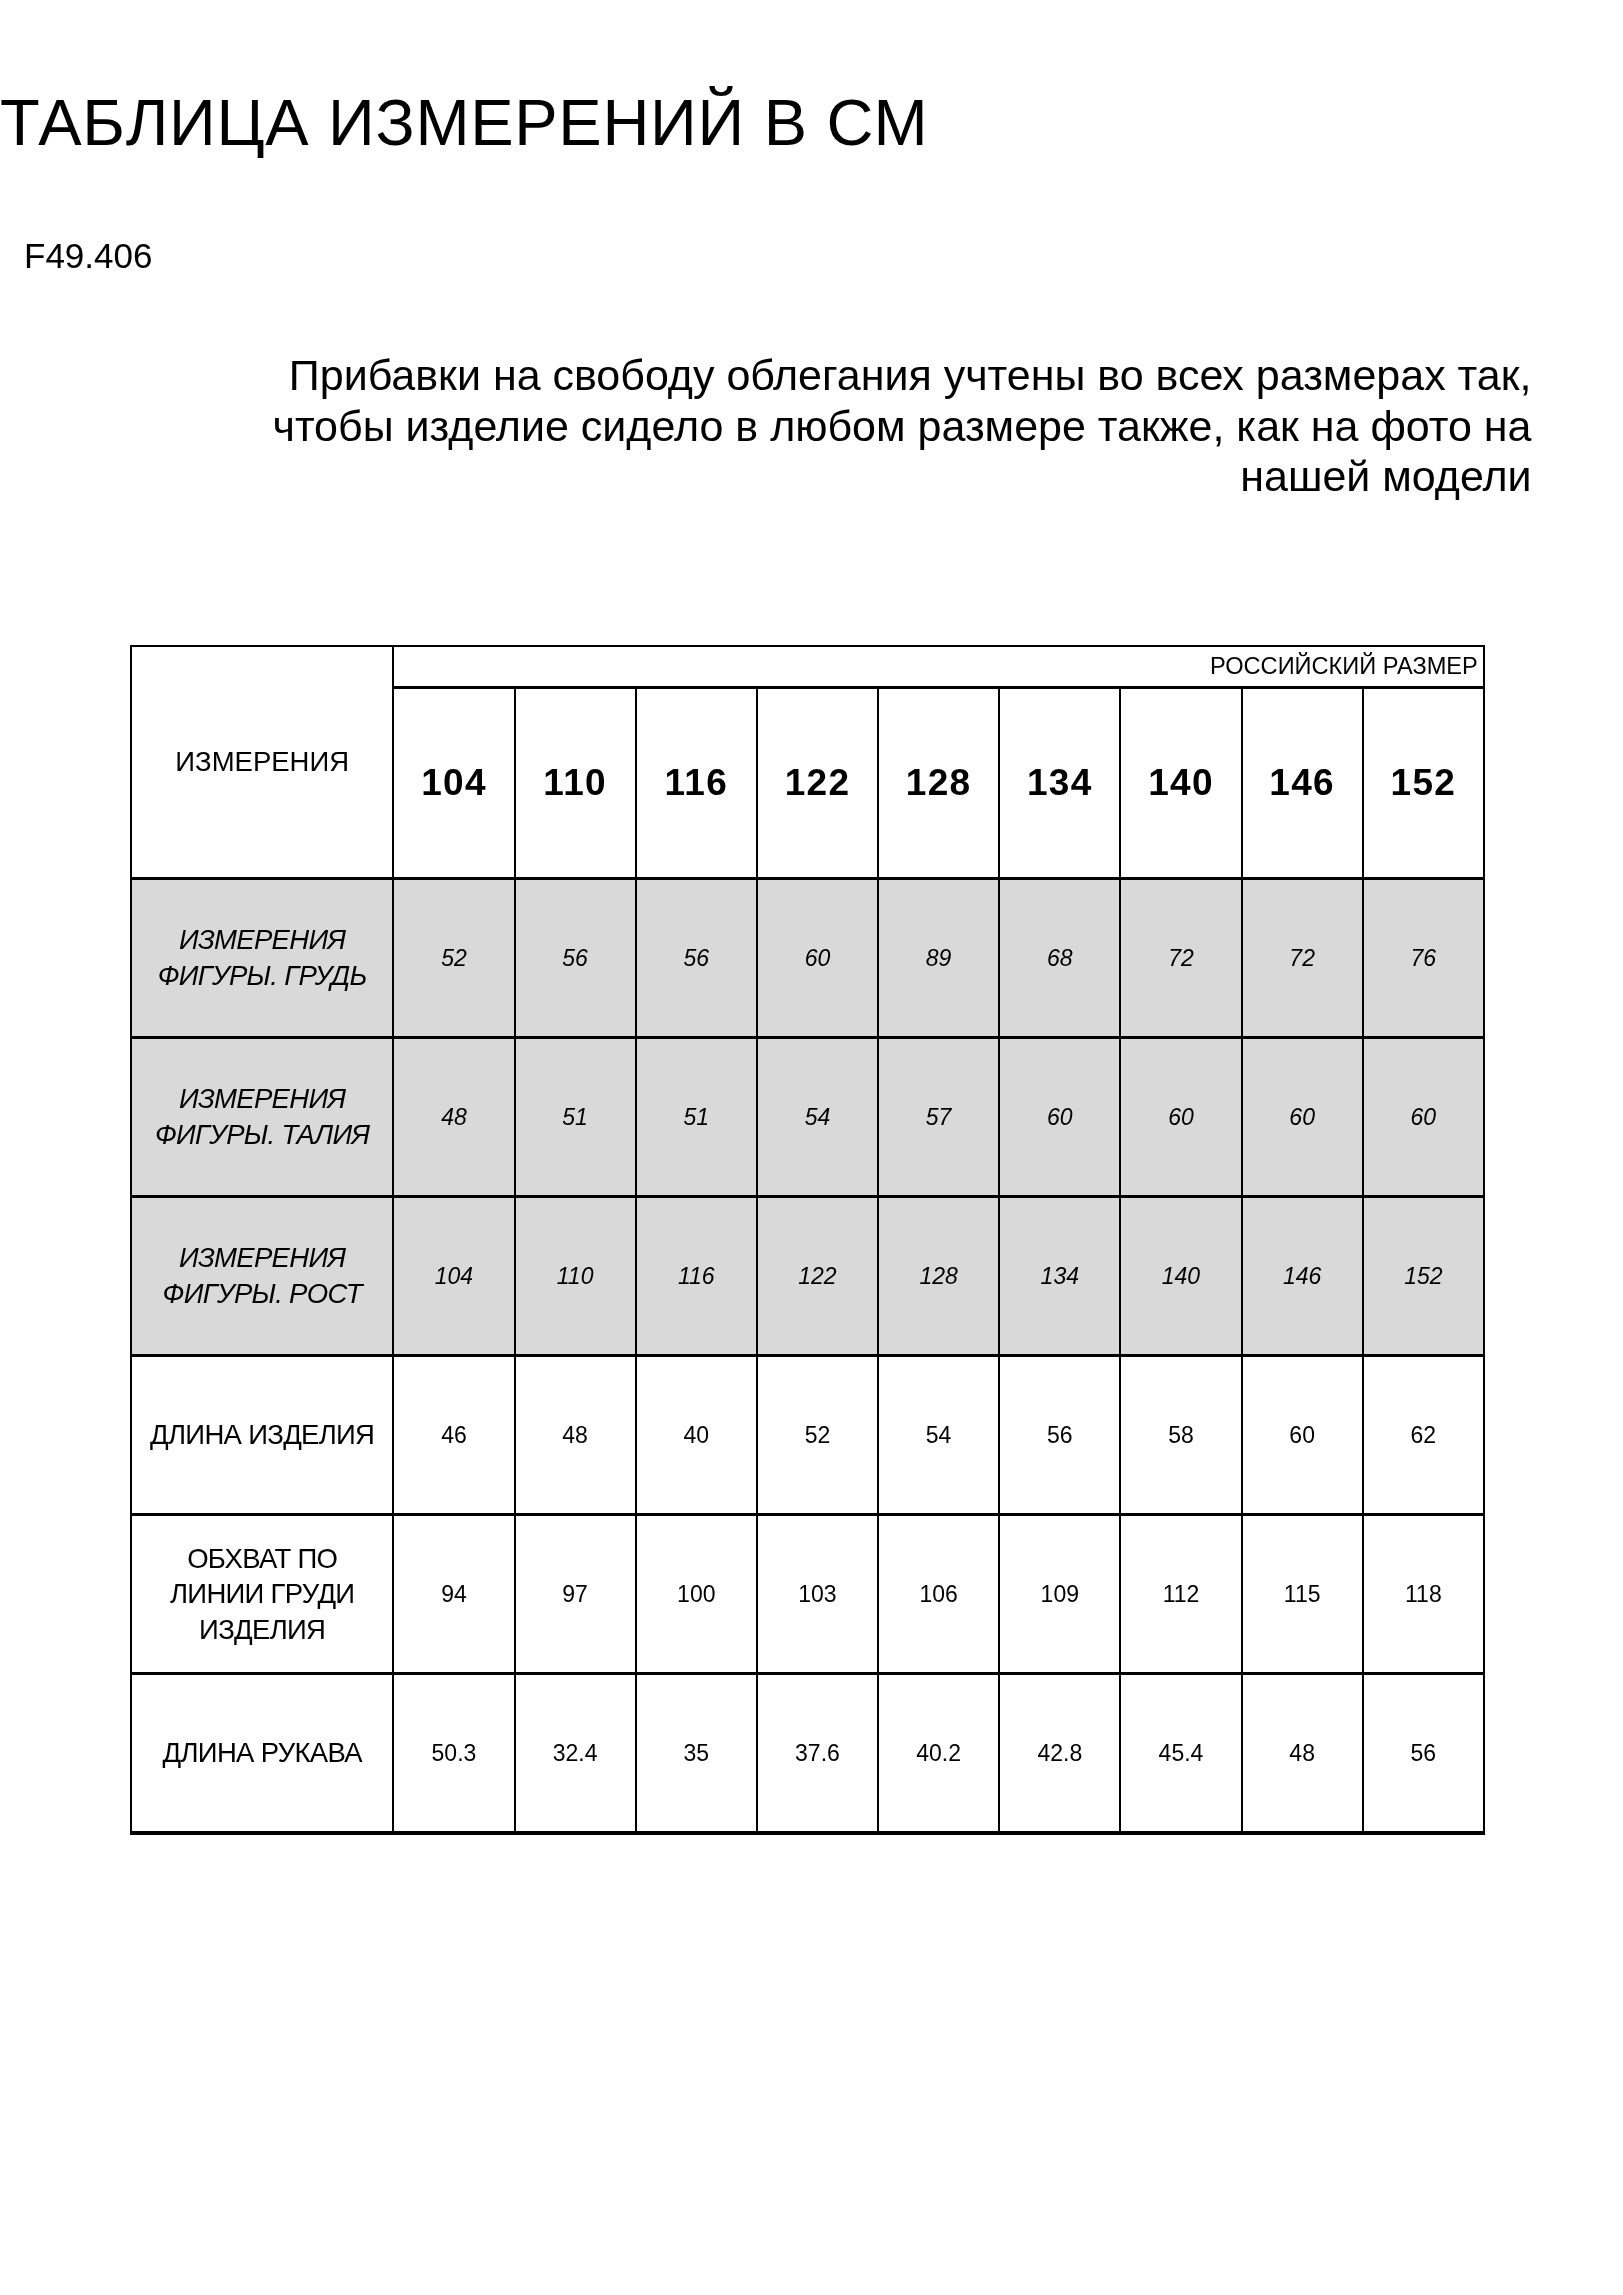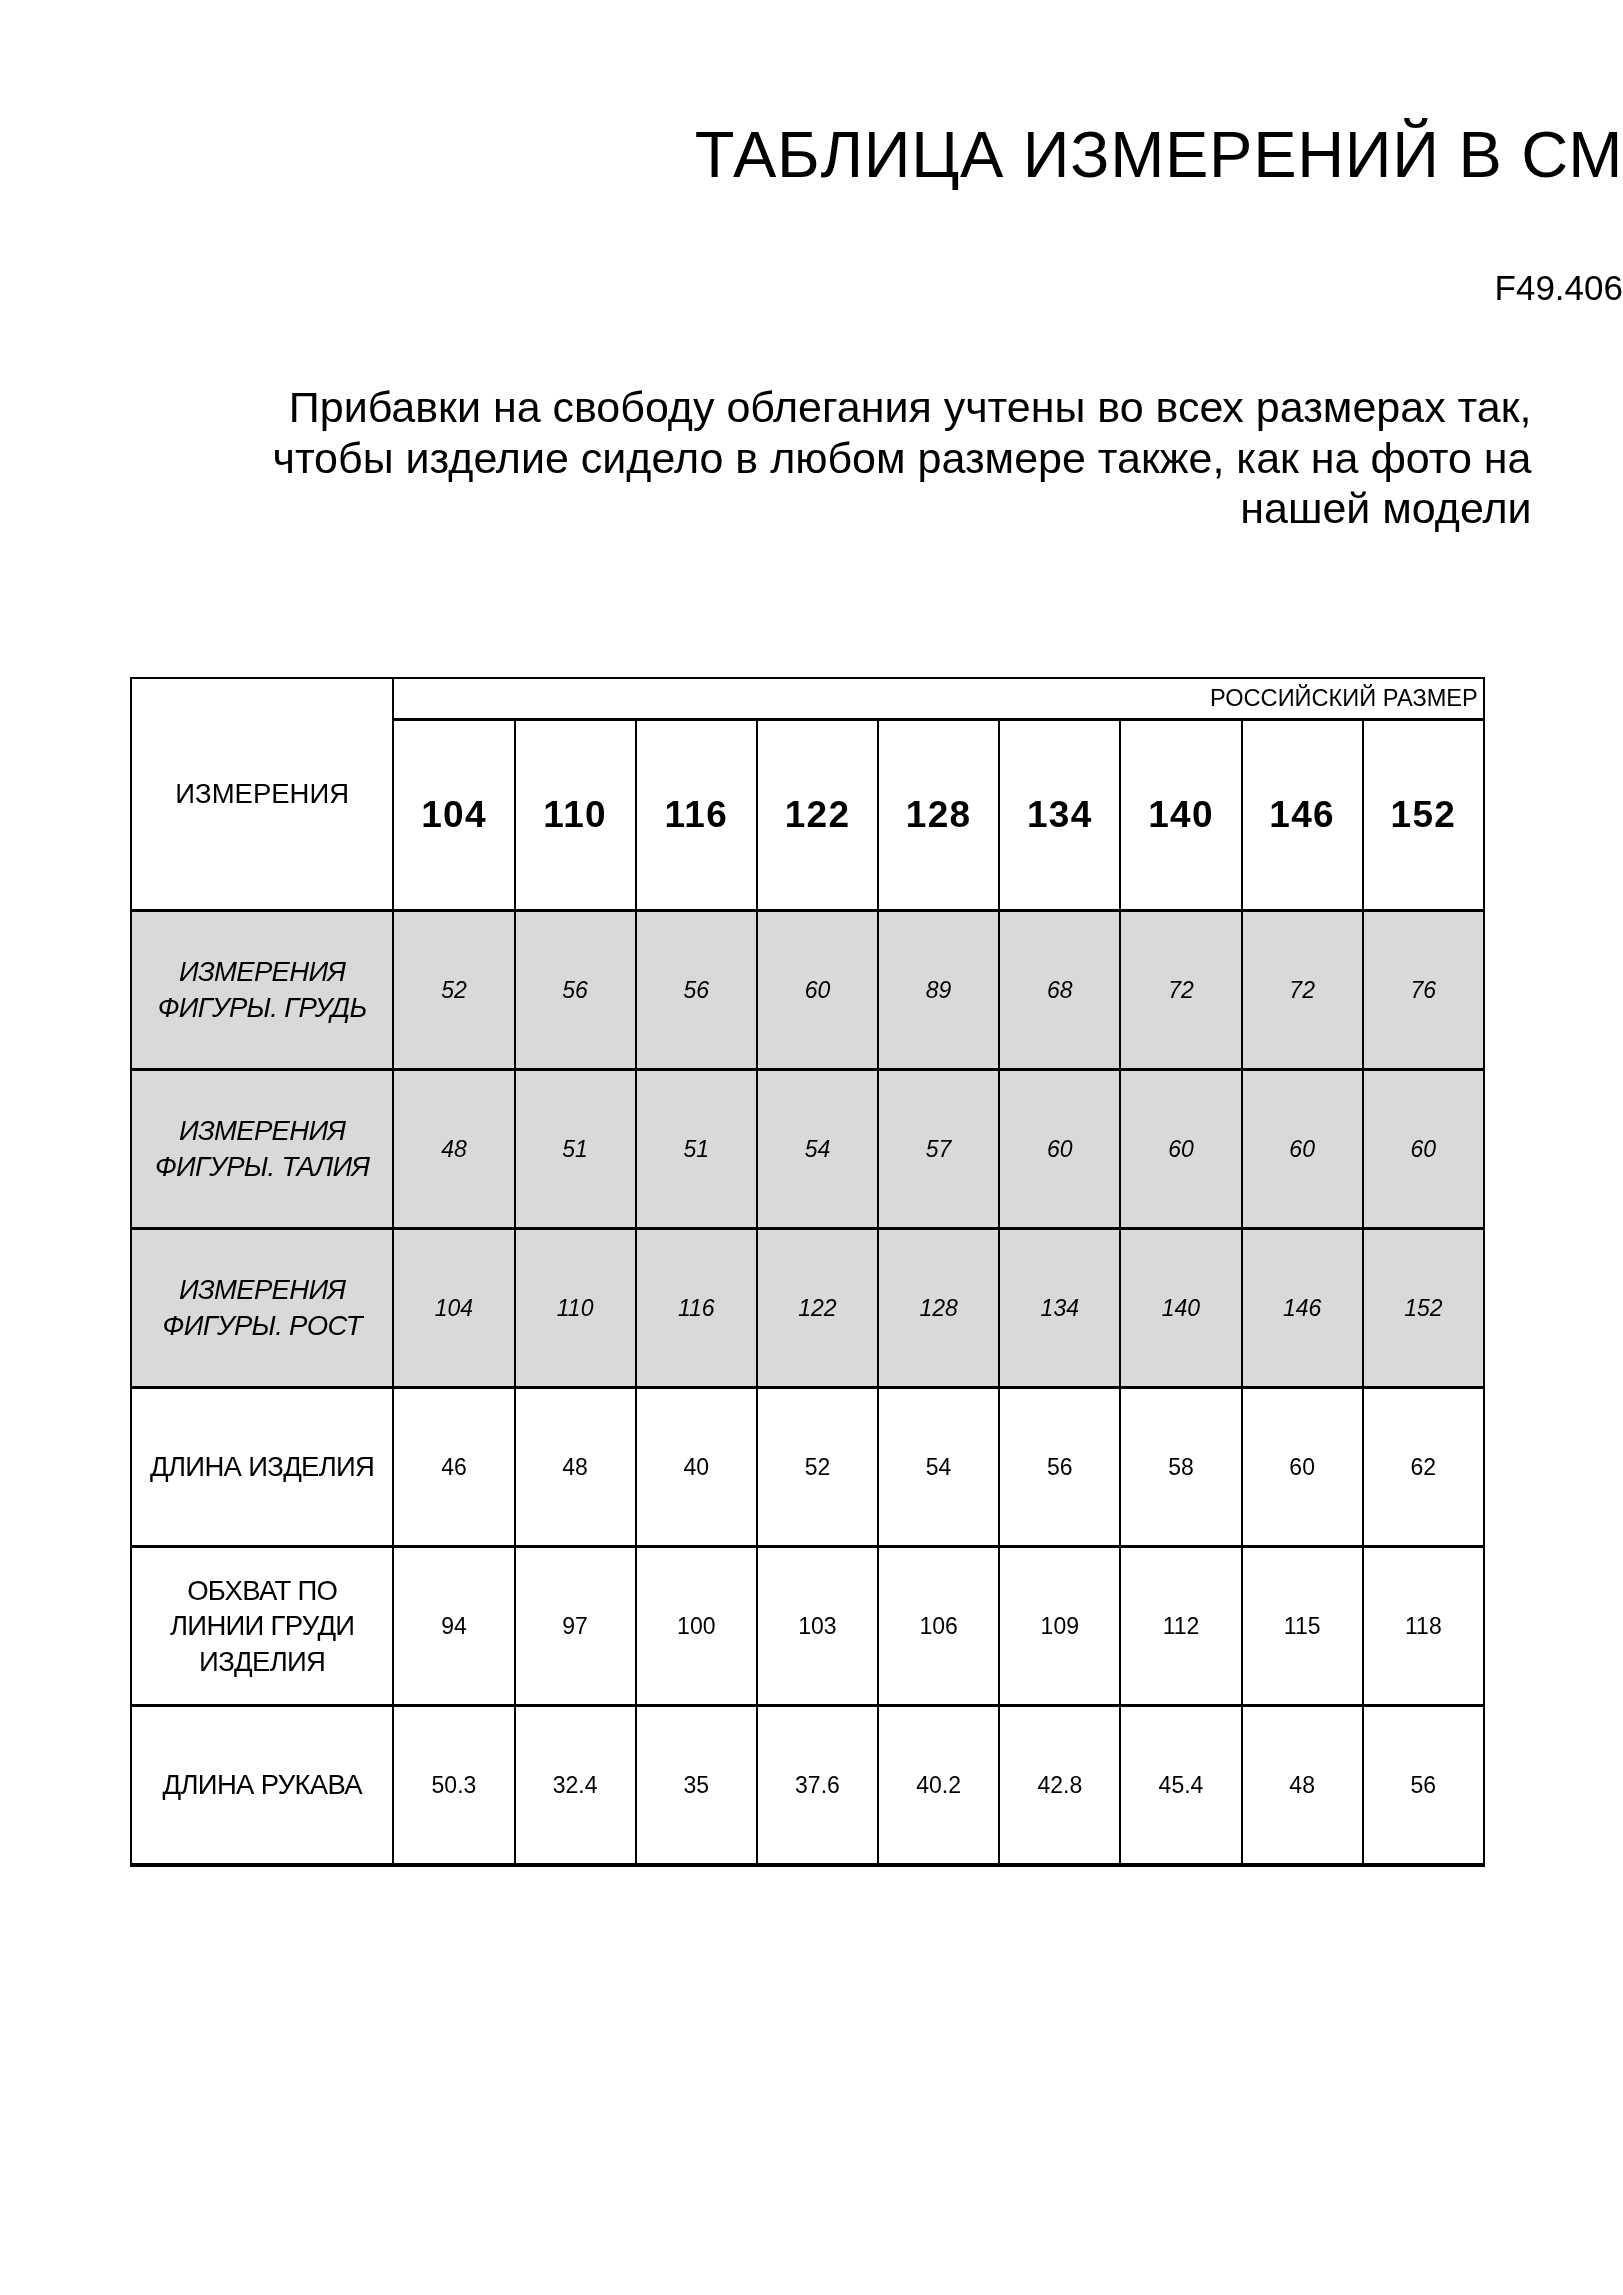--- a/index.html
+++ b/index.html
@@ -7,30 +7,30 @@
     position: relative;
     width: 1623px;
     height: 2295px;
     background: #ffffff;
     color: #000000;
     font-family: "Liberation Sans", sans-serif;
     overflow: hidden;
   }
   .title {
     margin: 0;
-    padding-top: 116px;
-    text-align: right;
+    padding-top: 84px;
+    text-align: left;
     font-size: 65px;
     font-weight: normal;
     line-height: 1.2;
     letter-spacing: 0.7px;
   }
   .product-code {
     margin-top: 73px;
-    text-align: right;
+    text-align: left;
     font-size: 35px;
     line-height: 1.2;
     padding-left: 24px;
   }
   .note {
     margin: 73px auto 0 auto;
     width: 1440px;
     text-align: right;
     font-size: 43px;
     line-height: 1.18;

